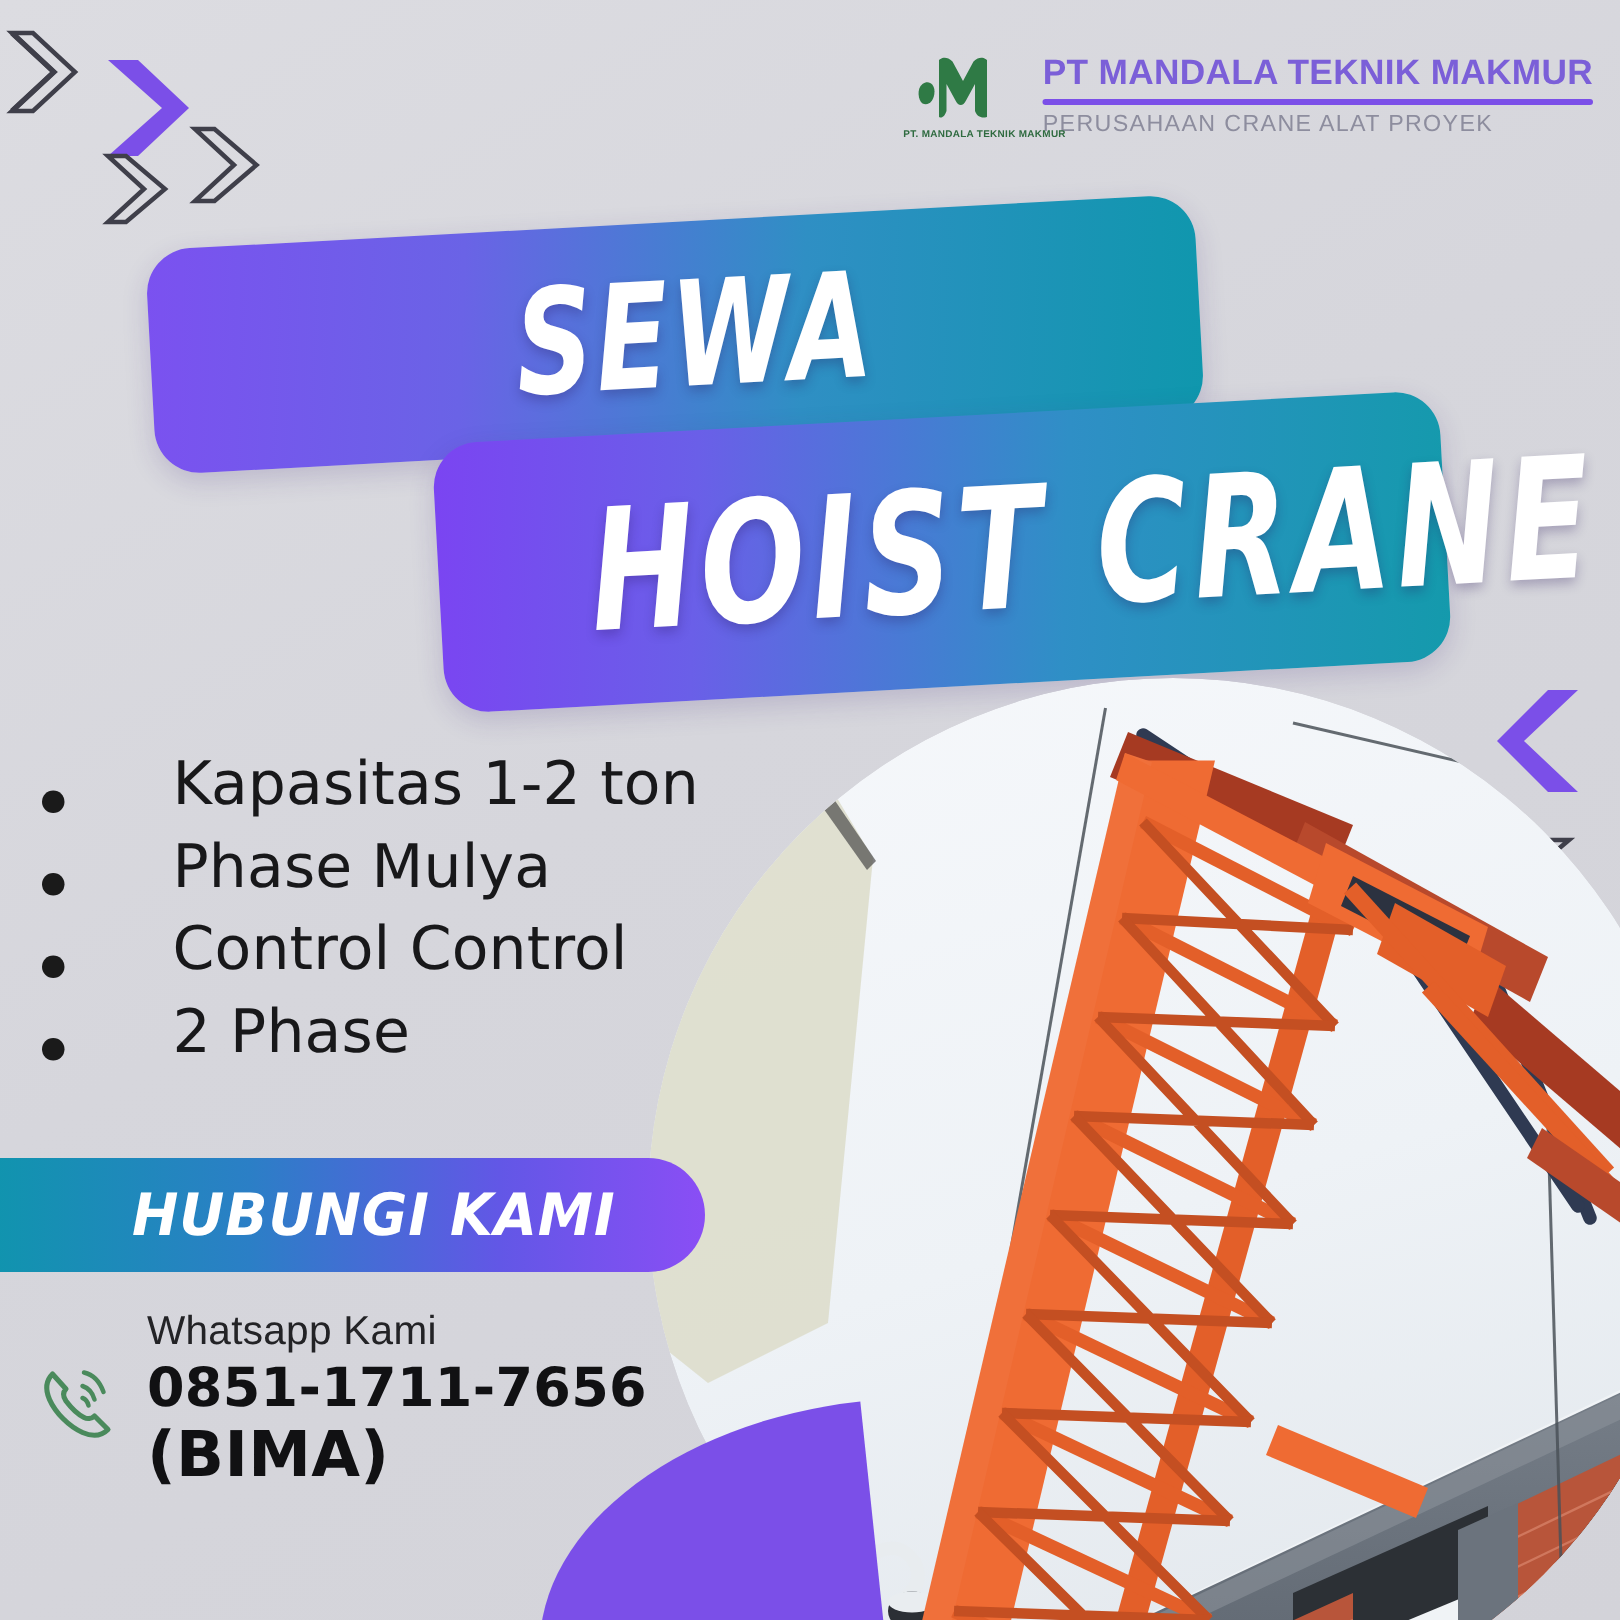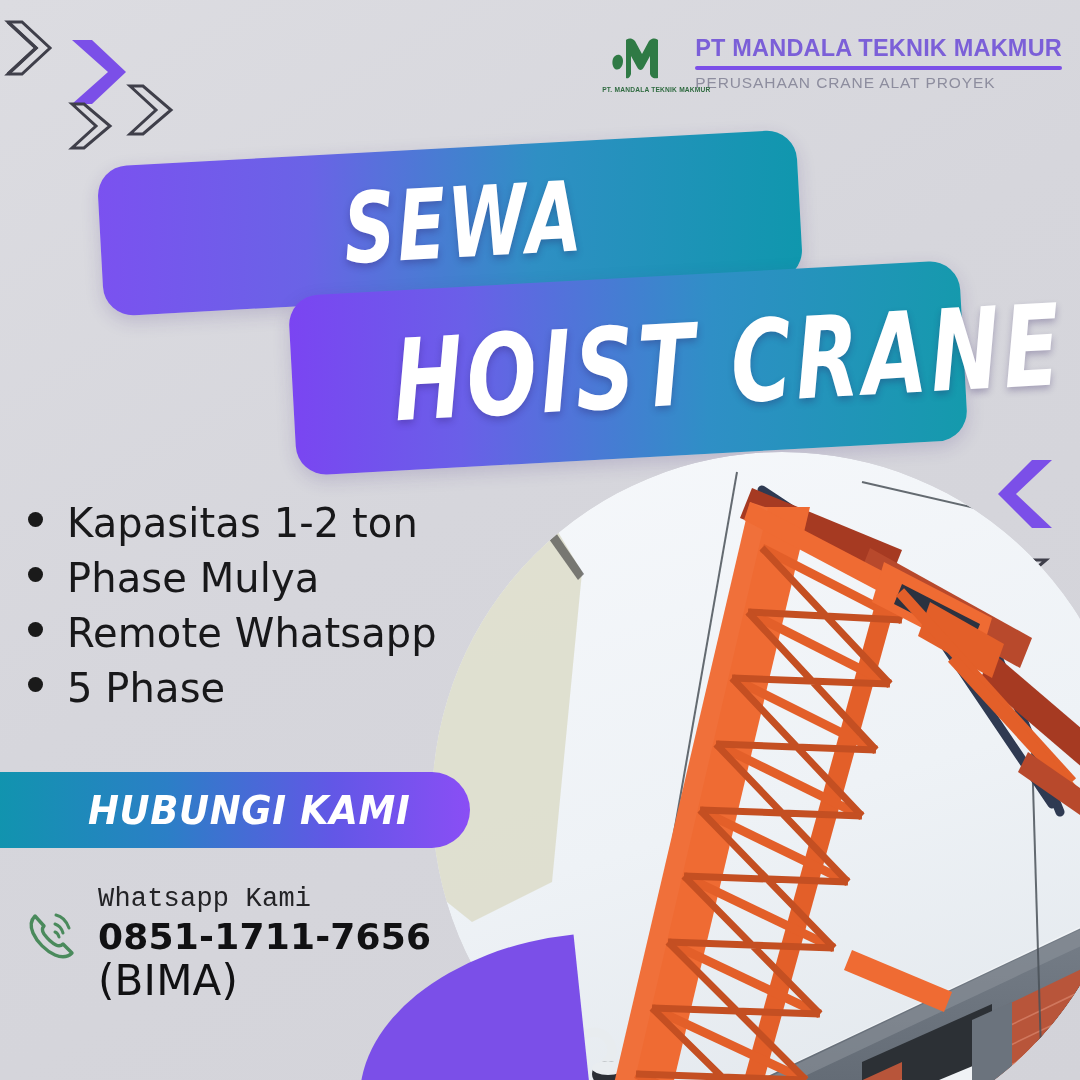--- a/index.html
+++ b/index.html
@@ -76,21 +76,21 @@
     position:absolute; left:432px; top:452px;
     width:700px; height:700px;
     border-radius:50%;
     overflow:hidden;
     clip-path:inset(0 0 0 0 round 50%);
   }
   #photo svg { display:block; }
 
   
   #features { position:absolute; left:28px; top:500px; width:470px; }
-  .feature-row { display:flex; align-items:center; margin-bottom:9px; }
+  .feature-row { display:flex; align-items:flex-end; margin-bottom:9px;gap:48px; }
   .bullet-dot {
     width:15px; height:15px; border-radius:50%;
     background:#1a1a1a; flex:0 0 auto; margin-right:24px;
     transform:translateY(-4px);
   }
   .feature-label {
     font-size:40px; color:#18181a; letter-spacing:.1px;
     font-family:"DejaVu Sans", sans-serif;
     white-space:nowrap;
   }
@@ -110,29 +110,29 @@
     transform:scaleY(1.05);
   }
 
   
   #contact { position:absolute; left:22px; top:872px; display:flex; gap:14px; }
   #phone-icon { width:62px; flex:0 0 auto; padding-top:32px; }
   #phone-icon svg { display:block; }
   #contact-text { display:flex; flex-direction:column; }
   #wa-label {
     font-size:27px; color:#232326; letter-spacing:.2px;
-    font-family:Liberation Mono, monospace; margin-bottom:2px;margin-top:12px;
+    font-family:Liberation Sans, sans-serif; margin-bottom:2px;
   }
   #wa-number {
     font-size:36px; font-weight:bold; color:#111113;
     font-family:"DejaVu Sans", sans-serif; letter-spacing:.2px;
     line-height:1.14;
   }
   #wa-person {
-    font-size:42px; font-weight:normal; color:#111113;
+    font-size:42px; font-weight:bold; color:#111113;
     font-family:"DejaVu Sans", sans-serif; letter-spacing:.2px;
     line-height:1.14;
   }
 </style>
 </head>
 <body>
 
 <div id="poster">
 
   <div class="chev" style="left:2px;top:18px;">
@@ -317,25 +317,25 @@
     <div class="feature-row">
       <span class="bullet-dot"></span>
       <span class="feature-label">Kapasitas 1-2 ton</span>
     </div>
     <div class="feature-row">
       <span class="bullet-dot"></span>
       <span class="feature-label">Phase Mulya</span>
     </div>
     <div class="feature-row">
       <span class="bullet-dot"></span>
-      <span class="feature-label">Remote Whatsapp</span>
+      <span class="feature-label">Control Control</span>
     </div>
     <div class="feature-row">
       <span class="bullet-dot"></span>
-      <span class="feature-label">5 Phase</span>
+      <span class="feature-label">2 Phase</span>
     </div>
   </div>
 
   <div id="cta-pill">
     <span id="cta-label">HUBUNGI KAMI</span>
   </div>
 
   <div id="contact">
     <div id="phone-icon">
       <svg width="58" height="58" viewBox="0 0 58 58">

